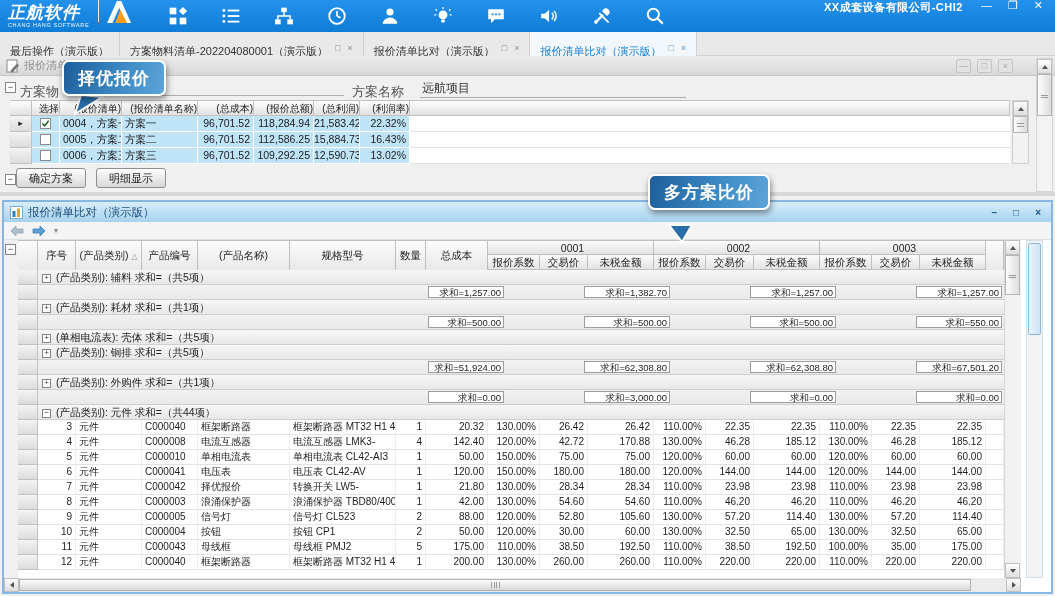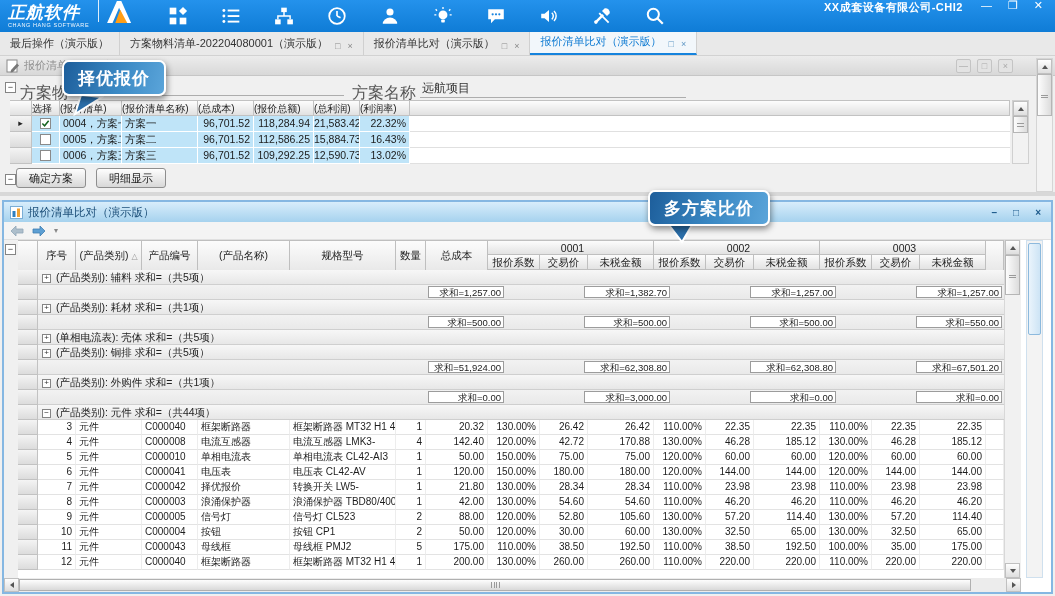--- a/index.html
+++ b/index.html
@@ -15,21 +15,21 @@
 .alogo{display:inline-flex;width:30px;height:24px}
 .tbicons{display:flex;align-items:center;gap:33px;margin-left:32px}
 .tb-icon{display:inline-flex;width:20px;height:20px;cursor:pointer}
 .tb-icon svg{width:20px;height:20px}
 .company{margin-left:auto;font-size:11px;font-weight:bold;letter-spacing:.5px}
 .winctl{display:flex;gap:16px;margin:0 12px 0 18px;font-size:11px}
 .winctl span{cursor:pointer;line-height:1}
 
 
 .tabbar{position:absolute;left:0;top:32px;width:1055px;height:24px;background:#e9e9e9;display:flex;border-bottom:1px solid #d2d2d2}
-.tab{display:flex;align-items:flex-end;padding:4px 10px;border-right:1px solid #d0d0d0;font-size:11px;color:#333;cursor:pointer;background:#e9e9e9}
+.tab{display:flex;align-items:flex-start;padding:12px 10px;border-right:1px solid #d0d0d0;font-size:11px;color:#333;cursor:pointer;background:#e9e9e9}
 .tab .tab-ctl{font-size:9px;color:#8a8a8a;margin-left:7px;line-height:1}
 .tab.active{color:#0d7ad2;background:#f2f7fb;border-bottom:2px solid #1583dd}
 .tab.active .tab-ctl{color:#5d96c4}
 
 
 .cell{overflow:hidden;white-space:nowrap;flex:none}
 .num{text-align:right;padding-right:3px}
 .txt{padding-left:3px}
 .ghdr{background:linear-gradient(#f4f4f4,#dcdcdc);border-right:1px solid #c2c2c2;border-bottom:1px solid #c2c2c2}
 .xpbox{display:inline-block;width:11px;height:11px;border:1px solid #848484;background:#fff;color:#333;
@@ -37,26 +37,26 @@
 .fieldline{position:absolute;border-bottom:1px solid #adadad;height:1px}
 
 
 .toppanel{position:absolute;left:0;top:56px;width:1055px;height:140px;background:#f0f0f0;border-bottom:4px solid #d8d8d8}
 .tp-header{position:absolute;left:0;top:0;width:100%;height:20px;background:linear-gradient(#ececec,#d8d8d8);border-bottom:1px solid #c6c6c6;display:flex;align-items:center}
 .tp-title{color:#8f8f8f;font-size:11px;margin-left:4px}
 .tp-ico{display:inline-flex;width:14px;height:14px;margin-left:6px}
 .tp-ctls{margin-left:auto;margin-right:42px;display:flex;gap:6px}
 .tp-ctls span{width:15px;height:14px;background:#e3e3e3;border:1px solid #c4c4c4;color:#a9a9a9;font-size:9px;line-height:12px;text-align:center;border-radius:2px}
 .tp-form{position:absolute;left:0;top:20px;width:100%;height:24px}
-.lbl{position:absolute;font-size:16px;color:#555}
+.lbl{position:absolute;font-size:13px;color:#555}
 .fieldval{position:absolute;font-size:12px;color:#333;border-bottom:1px solid #adadad;padding-left:2px}
 
 .ttable{position:absolute;left:10px;top:44px;width:1000px}
 .thead,.trow{display:flex}
-.thead .cell{height:16px;line-height:15px;text-align:left;font-size:10px;color:#222;
+.thead .cell{height:16px;line-height:15px;text-align:right;font-size:10px;color:#222;
  background:linear-gradient(#fdfdfd,#e1e1e1);border-right:1px solid #c2c2c2;border-top:1px solid #c2c2c2;border-bottom:1px solid #c2c2c2}
 .trow .cell{height:16px;line-height:15px;font-size:10.5px}
 .t-ind{width:22px}.t-sel{width:28px}.t-c1{width:62px}.t-c2{width:76px}.t-c3{width:56px}.t-c4{width:60px}.t-c5{width:46px}.t-c6{width:50px}
 .t-fill,.t-fillrow{flex:1 1 auto}
 .t-fillrow{background:#fff;border-bottom:1px solid #e0e0e0}
 .blue{background:#bfe4f8;border-right:1px solid #fff;border-bottom:1px solid #fff;color:#1b1b1b}
 .sel{display:flex;align-items:center;justify-content:center}
 .cbx{width:11px;height:11px;border:1px solid #8a8a8a;background:#fff;display:inline-flex;align-items:center;justify-content:center;cursor:pointer}
 .cbx svg{width:9px;height:9px}
 .cur{font-size:9px;color:#222;display:block;text-align:center;line-height:15px}
@@ -718,20 +718,20 @@
     </div>
   </div>
 
   <div class="callout" style="left:62px;top:60px">
     <span>择优报价</span>
   </div>
   <svg class="tail" style="left:72px;top:92px" width="32" height="24">
     <polygon points="3,22 9,3 30,5" fill="#2a6da8" stroke="#fff" stroke-width="2"></polygon>
   </svg>
 
-  <div class="callout" style="left:648px;top:190px">
+  <div class="callout" style="left:648px;top:174px">
     <span>多方案比价</span>
   </div>
   <svg class="tail" style="left:666px;top:222px" width="30" height="22">
     <polygon points="16,20 3,3 26,3" fill="#2a6da8" stroke="#fff" stroke-width="2"></polygon>
   </svg>
 
 </div>
 
 </body></html>

